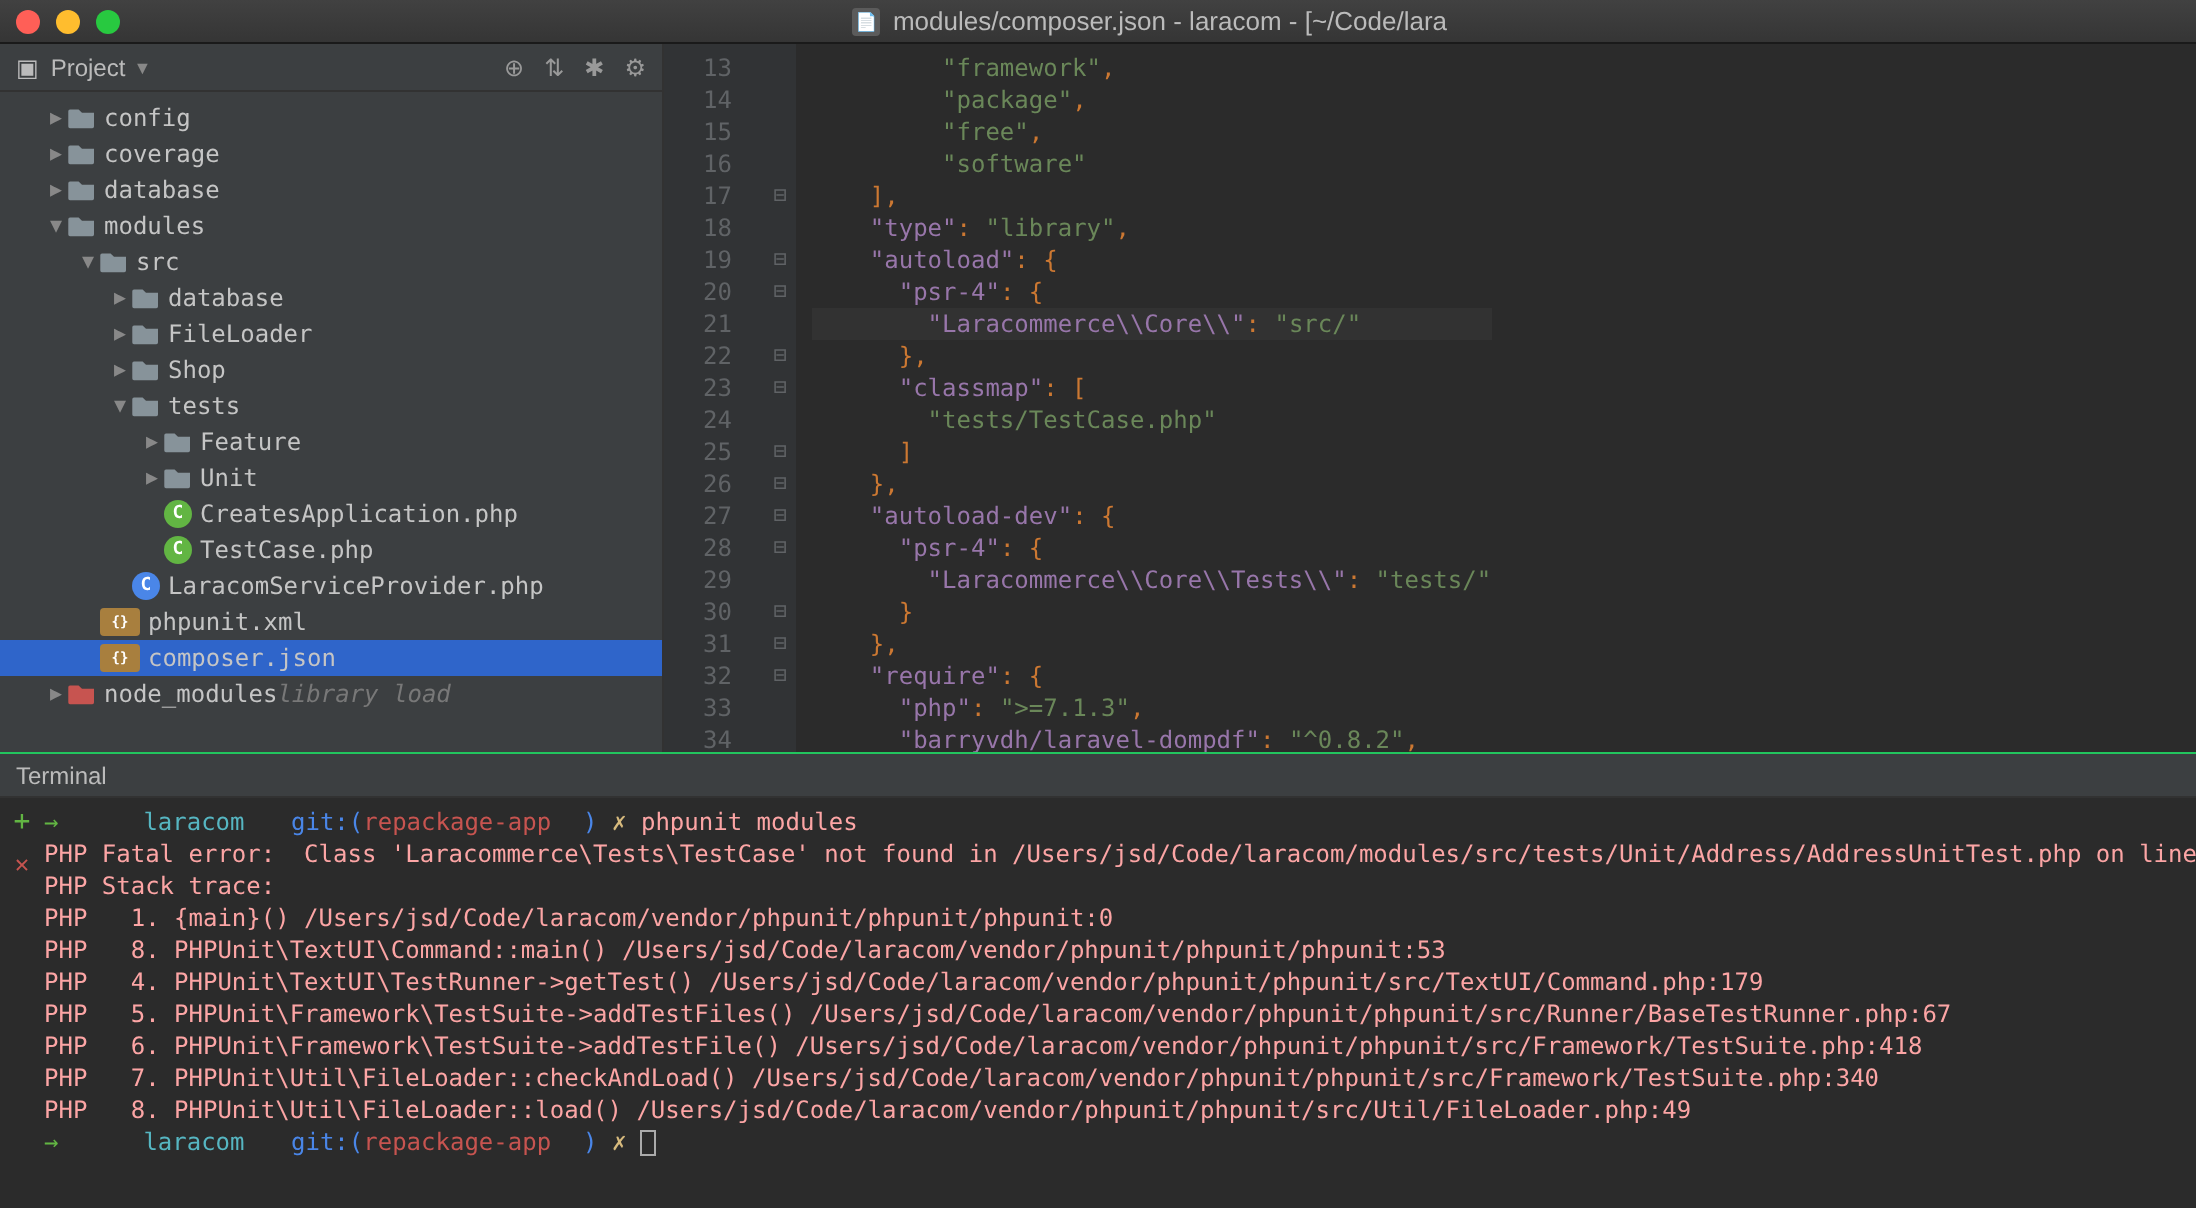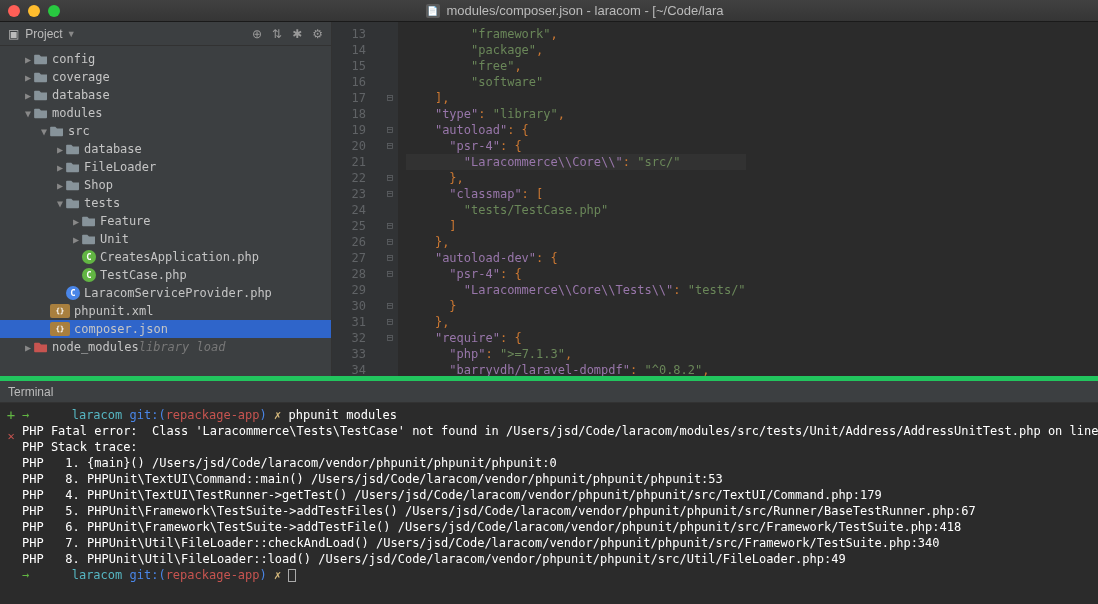--- a/index.html
+++ b/index.html
@@ -31,34 +31,34 @@
 .gutter { width: 50px; text-align: right; padding-right: 16px; color: #606366; background: #313335; padding-top: 4px; }
 .gutter-line { height: 16px; }
 .fold-col { width: 16px; background: #313335; padding-top: 4px; }
 .fold-mark { height: 16px; text-align: center; color: #606366; font-size: 11px; }
 .code { padding-top: 4px; padding-left: 8px; }
 .code-line { height: 16px; white-space: pre; }
 .code-line.cur { background: #323232; }
 .s { color: #6a8759; } 
 .k { color: #9876aa; } 
 .p { color: #cc7832; }
-.terminal-panel { height: 228px; background: #2b2b2b; border-top: 5px solid #22c55e; display: flex; flex-direction: column; }
+.terminal-panel { height: 228px; background: #2b2b2b; border-top: 1px solid #22c55e; display: flex; flex-direction: column; }
 .term-header { height: 22px; background: #3c3f41; display: flex; align-items: center; padding: 0 8px; color: #bbb; font-family: -apple-system, sans-serif; font-size: 12px; border-bottom: 1px solid #323232; }
 .term-body { flex: 1; display: flex; }
 .term-gutter { width: 22px; display: flex; flex-direction: column; align-items: center; padding-top: 4px; gap: 6px; }
 .term-add { color: #62b543; font-size: 14px; cursor: pointer; }
 .term-close { color: #c75450; font-size: 12px; cursor: pointer; }
 .term-content { flex: 1; padding: 4px 0; font-size: 12px; line-height: 16px; overflow: hidden; }
 .term-line { white-space: pre; height: 16px; }
 .tc-arrow { color: #62b543; }
 .tc-cyan { color: #56b6c2; margin-left: 28px; }
-.tc-blue { color: #4a86e8; }
+.tc-blue { color: #4a86e8; margin-left: 16px; }
 .tc-red { color: #c75450; }
 .tc-yellow { color: #d7ba7d; }
-.tc-white { color: #ffffff; text-align: right; }
+.tc-white { color: #fca5a5; text-align: right; }
 .cursor-box { display: inline-block; width: 8px; height: 13px; border: 1px solid #aaa; vertical-align: middle; }
 .dd-icon { font-size: 9px; margin-left: 4px; color: #888; }
 </style>
 </head>
 <body>
 
 <div class="titlebar">
   <div class="traffic-lights">
     <div class="traffic-light tl-red"></div>
     <div class="traffic-light tl-yellow"></div>

